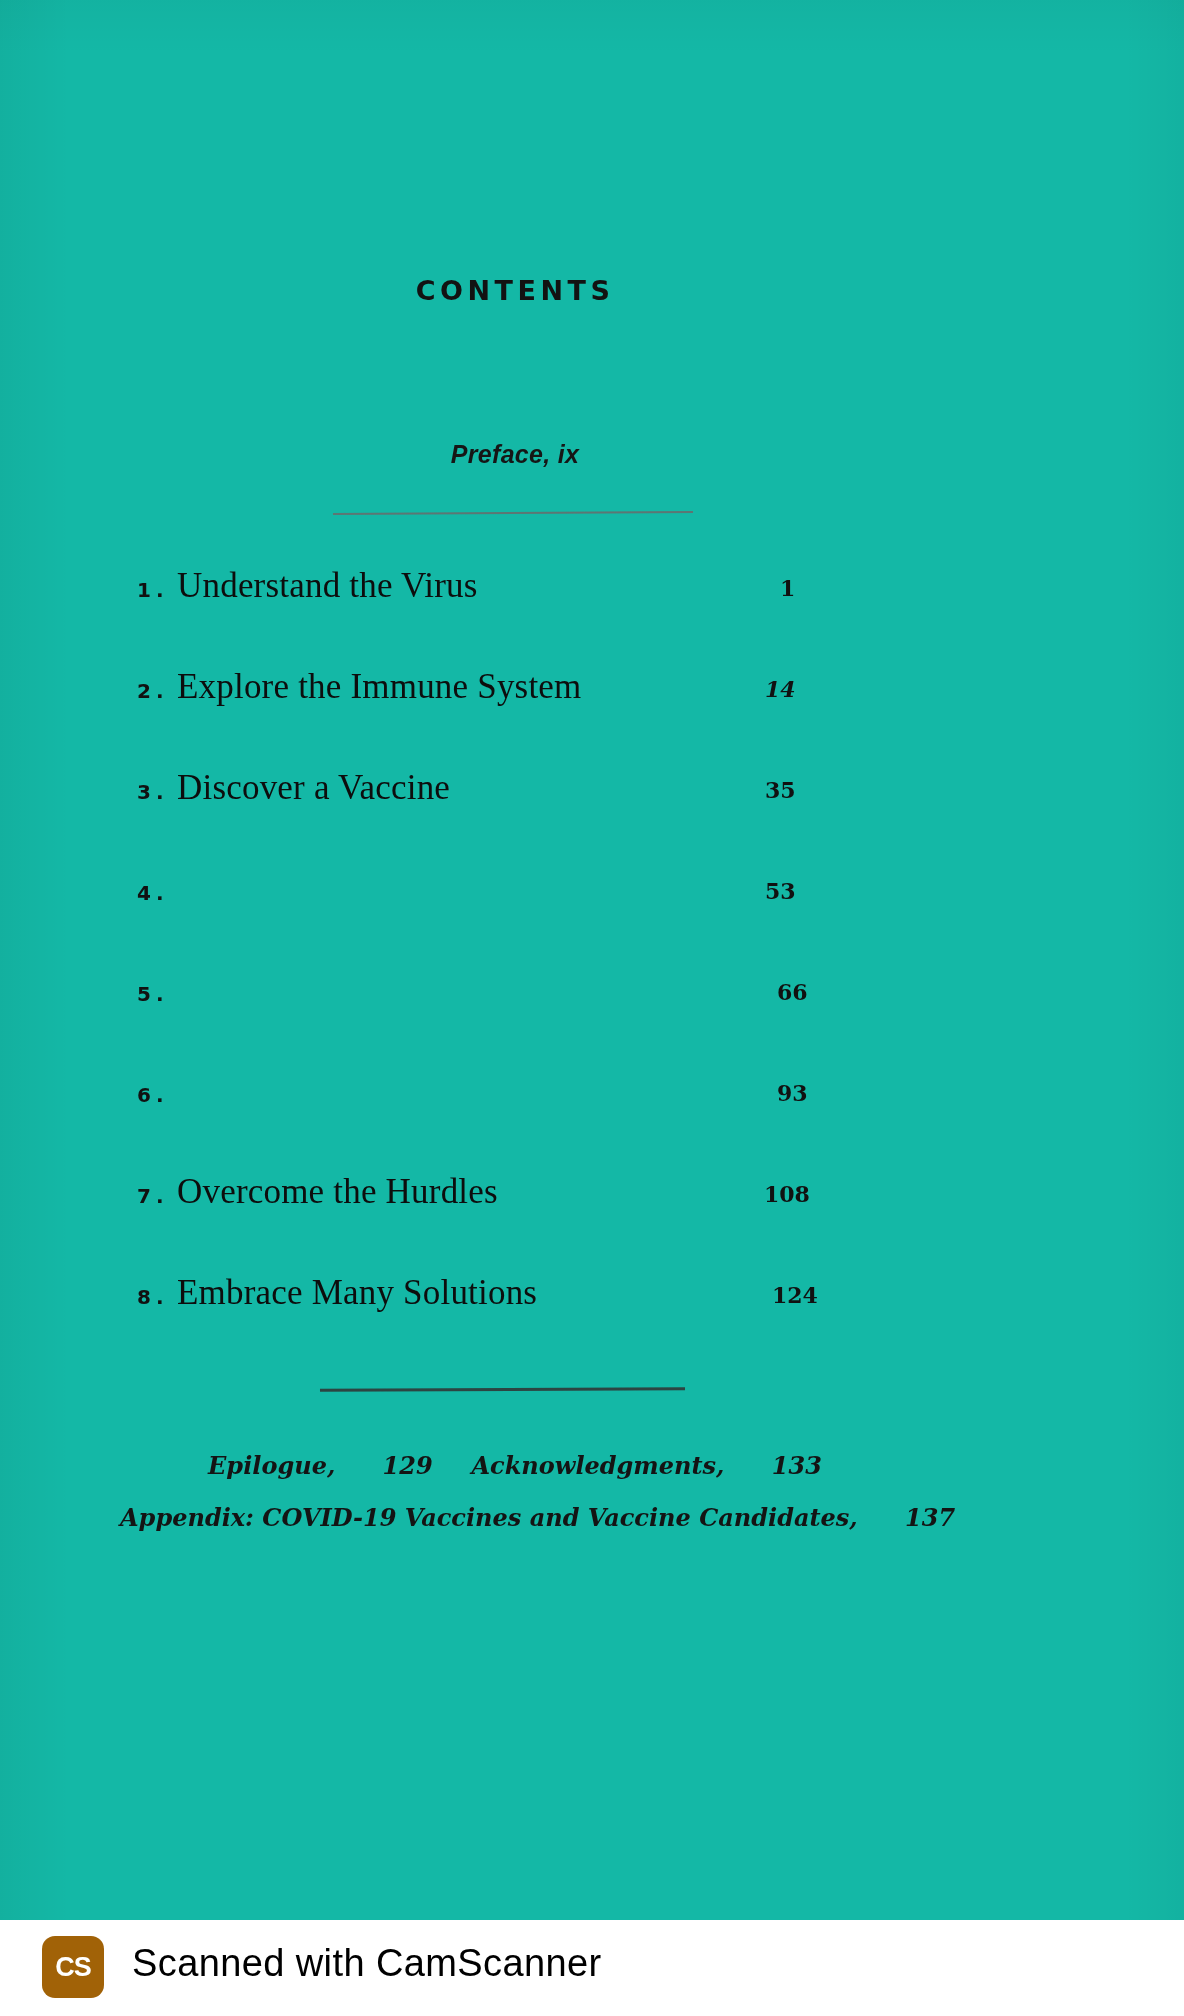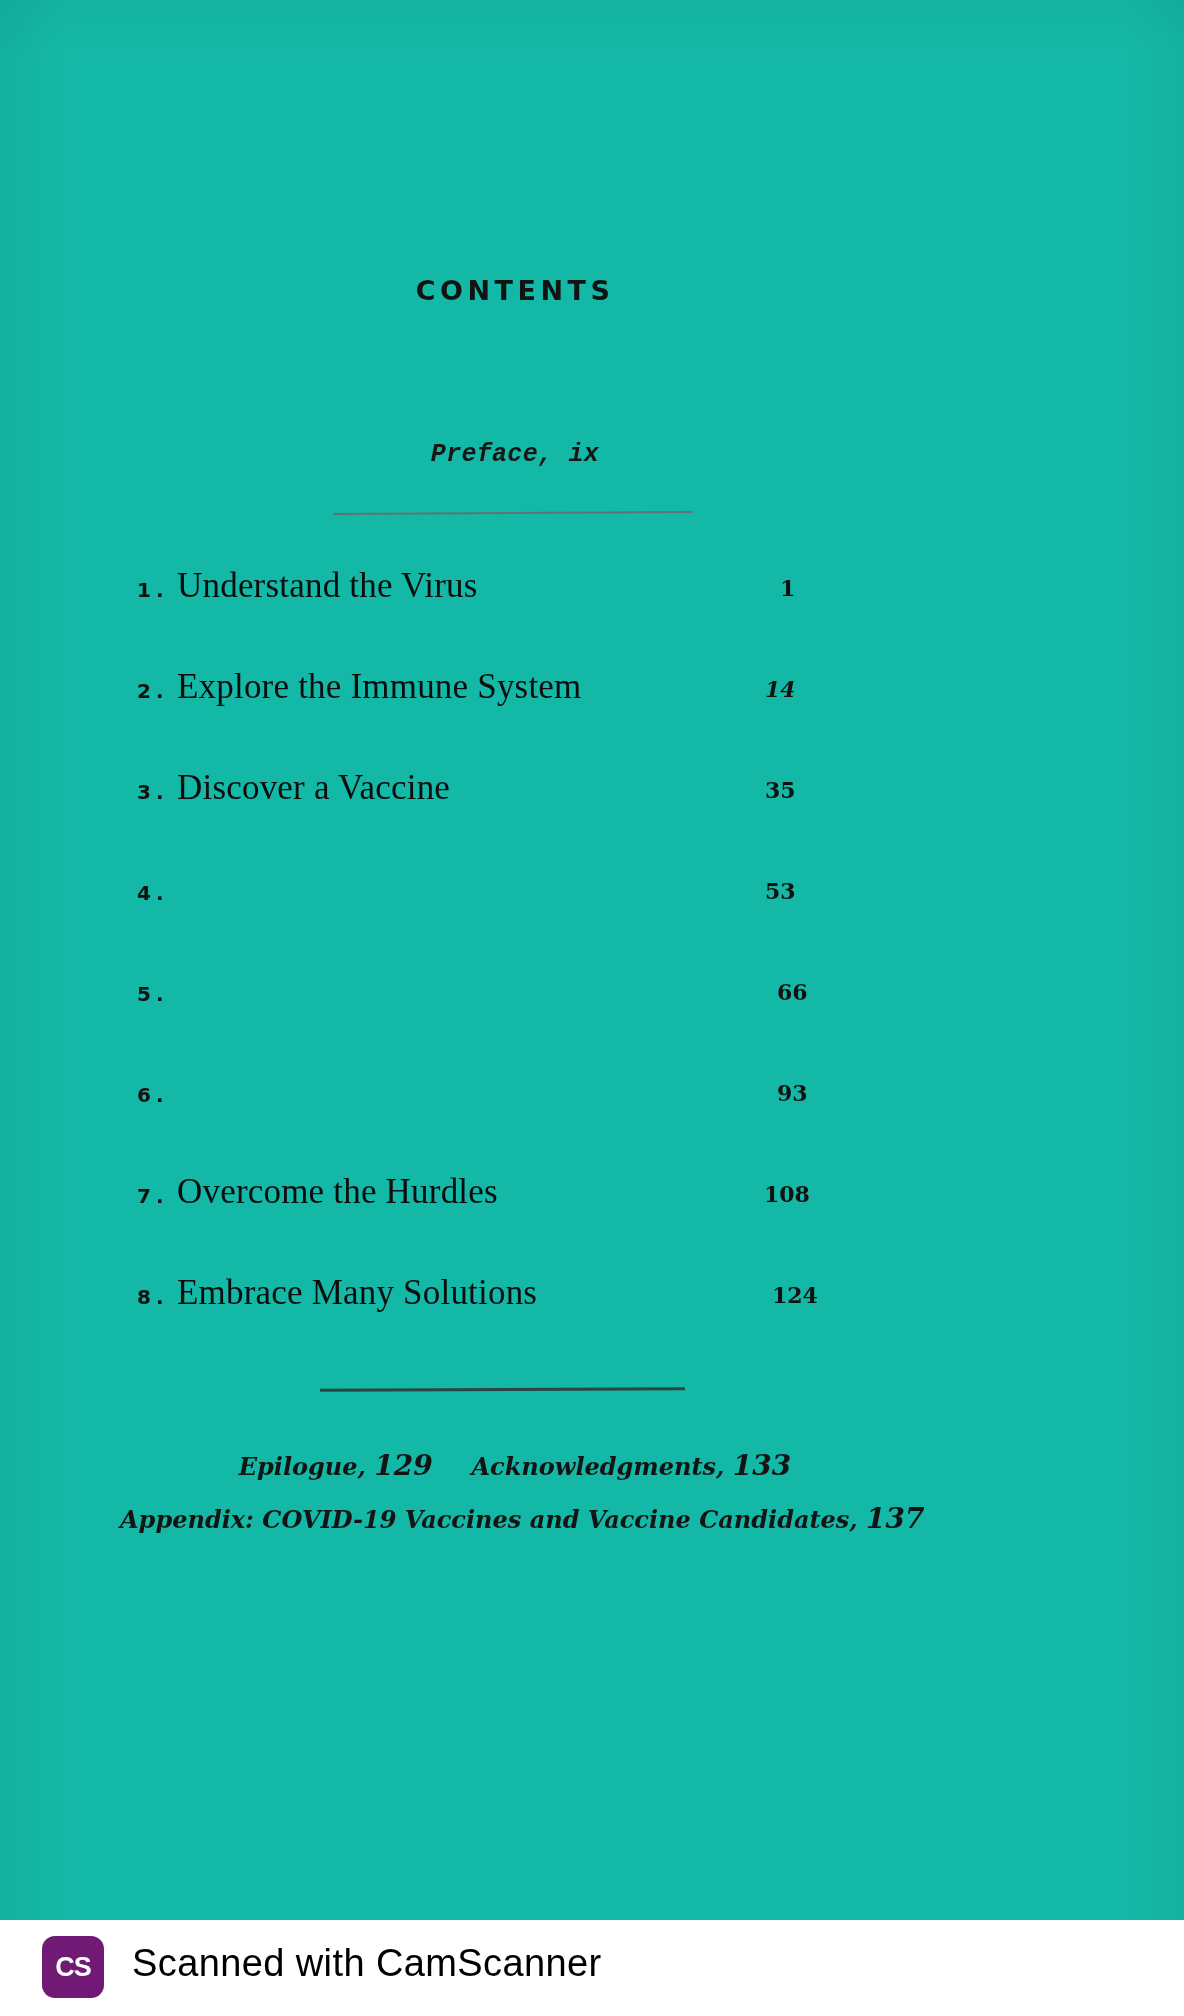--- a/index.html
+++ b/index.html
@@ -60,21 +60,21 @@
     transform: scaleY(0.96);
   }
 
   
   .preface {
     position: absolute;
     top: 440px;
     left: 0;
     width: 790px;
     text-align: center;
-    font-family: Liberation Mono, monospace;
+    font-family: Liberation Sans, sans-serif;
     font-style: italic;
     font-weight: 700;
     font-size: 25px;
     color: #161616;
     letter-spacing: 0.3px;
   }
 
   
   .rule {
     position: absolute;
@@ -155,41 +155,42 @@
     font-style: italic;
     font-weight: 700;
     color: #141414;
   }
   .bm-line {
     font-size: 24px;
     line-height: 52px;
     white-space: nowrap;
   }
   .bm-line .pg {
-    font-size: 28px;
+    font-size: 24px;
+    margin-left: 39px;
   }
   .bm-gap { display: inline-block; width: 22px; }
 
   
   .scanbar {
     position: absolute;
     left: 0;
     top: 1920px;
     width: 1184px;
     height: 96px;
     background: #ffffff;
   }
   .cs-logo {
     position: absolute;
     left: 42px;
     top: 16px;
     width: 62px;
     height: 62px;
     border-radius: 13px;
-    background: #701a75;
+    background: #a16207;
     display: flex;
     align-items: center;
     justify-content: center;
   }
   .cs-logo span {
     font-family: "Liberation Sans", sans-serif;
     font-weight: 700;
     font-size: 27px;
     color: #ffffff;
     letter-spacing: -1px;

